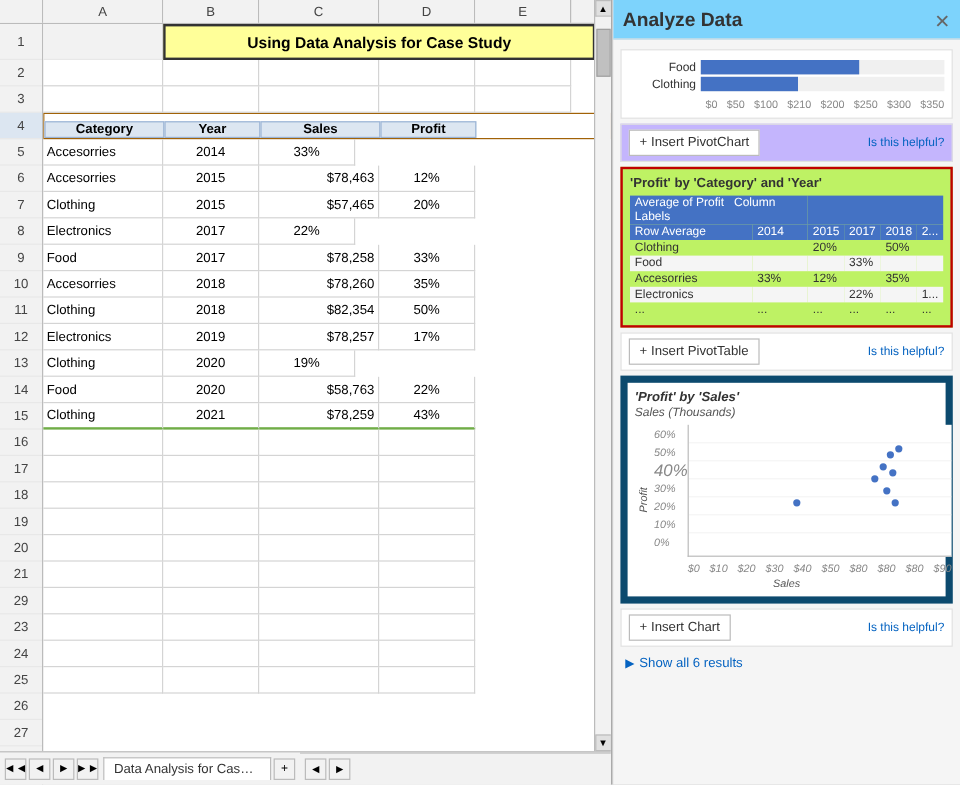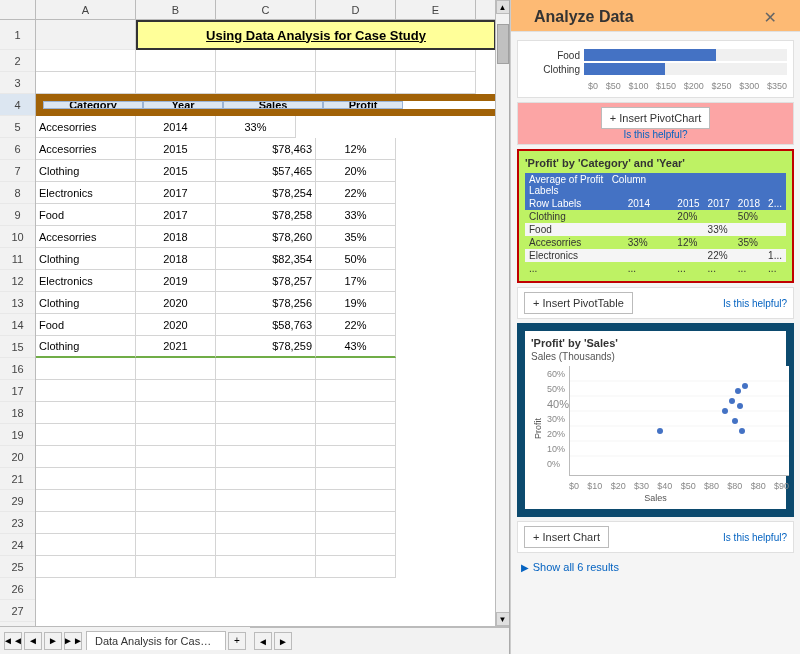--- a/index.html
+++ b/index.html
@@ -96,21 +96,20 @@
       font-weight: bold;
       font-size: 13px;
       justify-content: center;
       border: 2px solid #333;
       width: 100%;
       height: 30px;
     }
     .title-row {
       display: flex;
       height: 30px;
-      text-decoration: underline;
     }
 
     
     .header-cell {
       background: #dce6f1;
       font-weight: bold;
       justify-content: center;
       border: 1px solid #9ab3d5;
     }
 
@@ -199,24 +198,25 @@
       width: 290px;
       height: 654px;
       background: #f5f5f5;
       display: flex;
       flex-direction: column;
       border-left: 1px solid #ccc;
       overflow: hidden;
     }
 
     .panel-header {
-      background: #fdba74;
-      padding: 8px 23px 4px;
+      background: #7dd3fc;
+      padding: 8px 8px 4px;
       border-bottom: 1px solid #e0e0e0;
       display: flex;
+      align-items: center;
       justify-content: space-between;
       flex-shrink: 0;
     }
     .panel-title {
       font-size: 16px;
       font-weight: 600;
       color: #333;
     }
     .panel-close {
       font-size: 16px;
@@ -271,24 +271,23 @@
       padding-left: 64px;
       margin-top: 2px;
       justify-content: space-between;
     }
 
     .insert-pivotchart-row {
       display: flex;
       align-items: center;
       justify-content: space-between;
       padding: 4px 6px;
-      background: #fca5a5;
+      background: #c4b5fd;
       margin: 2px 6px;
       border: 1px solid #e0e0e0;
-      flex-direction: column;
     }
     .insert-btn {
       background: #fff;
       border: 1px solid #bbb;
       padding: 4px 8px;
       font-size: 11px;
       cursor: pointer;
       display: flex;
       align-items: center;
       gap: 3px;
@@ -341,21 +340,22 @@
       background: #fff;
       margin: 2px 6px;
       border: 1px solid #e0e0e0;
     }
 
     
     .scatter-section {
       background: #fff;
       margin: 4px 6px;
       padding: 6px;
-      border: 8px solid #0c4a6e;
+      border: 6px solid #0c4a6e;
+      font-style: italic;
     }
     .scatter-title {
       font-size: 11px;
       font-weight: 600;
       color: #333;
       margin-bottom: 2px;
     }
     .scatter-subtitle {
       font-size: 10px;
       color: #555;
@@ -455,21 +455,21 @@
       </div>
 
       <div class="spreadsheet-row">
         <div class="cell cB"></div>
         <div class="cell cC"></div>
         <div class="cell cD"></div>
         <div class="cell cE"></div>
         <div class="cell" style="width:80px;"></div>
       </div>
 
-      <div class="spreadsheet-row" style="border: 7px solid #a16207;">
+      <div class="spreadsheet-row" style="border: 1px solid #a16207; align-items: flex-end;">
         <div class="cell header-cell cB">Category</div>
         <div class="cell header-cell cC">Year</div>
         <div class="cell header-cell cD">Sales</div>
         <div class="cell header-cell cE">Profit</div>
       </div>
 
       <div class="spreadsheet-row">
         <div class="cell cB left">Accesorries</div>
         <div class="cell cC">2014</div>
         <div class="cell cE">33%</div>
@@ -482,21 +482,20 @@
       </div>
       <div class="spreadsheet-row">
         <div class="cell cB left">Clothing</div>
         <div class="cell cC">2015</div>
         <div class="cell cD right">$57,465</div>
         <div class="cell cE">20%</div>
       </div>
       <div class="spreadsheet-row">
         <div class="cell cB left">Electronics</div>
         <div class="cell cC">2017</div>
-        <div class="cell cD right">$78,254</div>
         <div class="cell cE">22%</div>
       </div>
       <div class="spreadsheet-row">
         <div class="cell cB left">Food</div>
         <div class="cell cC">2017</div>
         <div class="cell cD right">$78,258</div>
         <div class="cell cE">33%</div>
       </div>
       <div class="spreadsheet-row">
         <div class="cell cB left">Accesorries</div>
@@ -512,21 +511,20 @@
       </div>
       <div class="spreadsheet-row">
         <div class="cell cB left">Electronics</div>
         <div class="cell cC">2019</div>
         <div class="cell cD right">$78,257</div>
         <div class="cell cE">17%</div>
       </div>
       <div class="spreadsheet-row">
         <div class="cell cB left">Clothing</div>
         <div class="cell cC">2020</div>
-        <div class="cell cD right">$78,256</div>
         <div class="cell cE">19%</div>
       </div>
       <div class="spreadsheet-row">
         <div class="cell cB left">Food</div>
         <div class="cell cC">2020</div>
         <div class="cell cD right">$58,763</div>
         <div class="cell cE">22%</div>
       </div>
       <div class="spreadsheet-row">
         <div class="cell cB left" style="border-bottom:2px solid #70ad47;">Clothing</div>
@@ -645,21 +643,21 @@
           <div class="bar-label">Clothing</div>
           <div class="bar-track">
             <div class="bar-fill" style="width:40%;"></div>
           </div>
         </div>
       </div>
       <div class="chart-axis">
         <span>$0</span>
         <span>$50</span>
         <span>$100</span>
-        <span>$150</span>
+        <span>$210</span>
         <span>$200</span>
         <span>$250</span>
         <span>$300</span>
         <span>$350</span>
       </div>
     </div>
 
     <div class="insert-pivotchart-row">
       <button class="insert-btn">+ Insert PivotChart</button>
       <span class="helpful-link">Is this helpful?</span>
@@ -667,21 +665,21 @@
 
     <div class="pivot-section">
       <div class="pivot-title">'Profit' by 'Category' and 'Year'</div>
       <table class="pivot-table">
         <thead>
           <tr>
             <th style="background:#4472c4; color:white;" colspan="2">Average of Profit &nbsp; Column Labels</th>
             <th colspan="4" style="background:#4472c4; color:white;"></th>
           </tr>
           <tr>
-            <th style="background:#4472c4; color:white;">Row Labels</th>
+            <th style="background:#4472c4; color:white;">Row Average</th>
             <th style="background:#4472c4; color:white;">2014</th>
             <th style="background:#4472c4; color:white;">2015</th>
             <th style="background:#4472c4; color:white;">2017</th>
             <th style="background:#4472c4; color:white;">2018</th>
             <th style="background:#4472c4; color:white;">2...</th>
           </tr>
         </thead>
         <tbody>
           <tr>
             <td>Clothing</td>
@@ -736,21 +734,21 @@
       <div class="scatter-title">'Profit' by 'Sales'</div>
       <div class="scatter-subtitle">Sales (Thousands)</div>
 
       <div style="display:flex; align-items:stretch;">
 
         <div style="display:flex; align-items:center; justify-content:center; writing-mode:vertical-rl; transform:rotate(180deg); font-size:9px; color:#555; width:14px; margin-right:2px;">Profit</div>
 
         <div style="display:flex; flex-direction:column;">
           <div style="font-size:9px; color:#888; height:15px; display:flex; align-items:center;text-align:center;">60%</div>
           <div style="font-size:9px; color:#888; height:15px; display:flex; align-items:center;">50%</div>
-          <div style="font-size:11px; color:#888; height:15px; display:flex; align-items:center;text-align:center;">40%</div>
+          <div style="font-size:14px; color:#888; height:15px; display:flex; align-items:center;text-align:center;">40%</div>
           <div style="font-size:9px; color:#888; height:15px; display:flex; align-items:center;">30%</div>
           <div style="font-size:9px; color:#888; height:15px; display:flex; align-items:center;">20%</div>
           <div style="font-size:9px; color:#888; height:15px; display:flex; align-items:center;">10%</div>
           <div style="font-size:9px; color:#888; height:15px; display:flex; align-items:center;">0%</div>
         </div>
 
         <div style="flex:1; position:relative;">
           <svg width="220" height="110" style="border-left:1px solid #bbb; border-bottom:1px solid #bbb; background:#fff;">
 
             <line x1="0" y1="15" x2="220" y2="15" stroke="#e8e8e8" stroke-width="0.5"></line>

